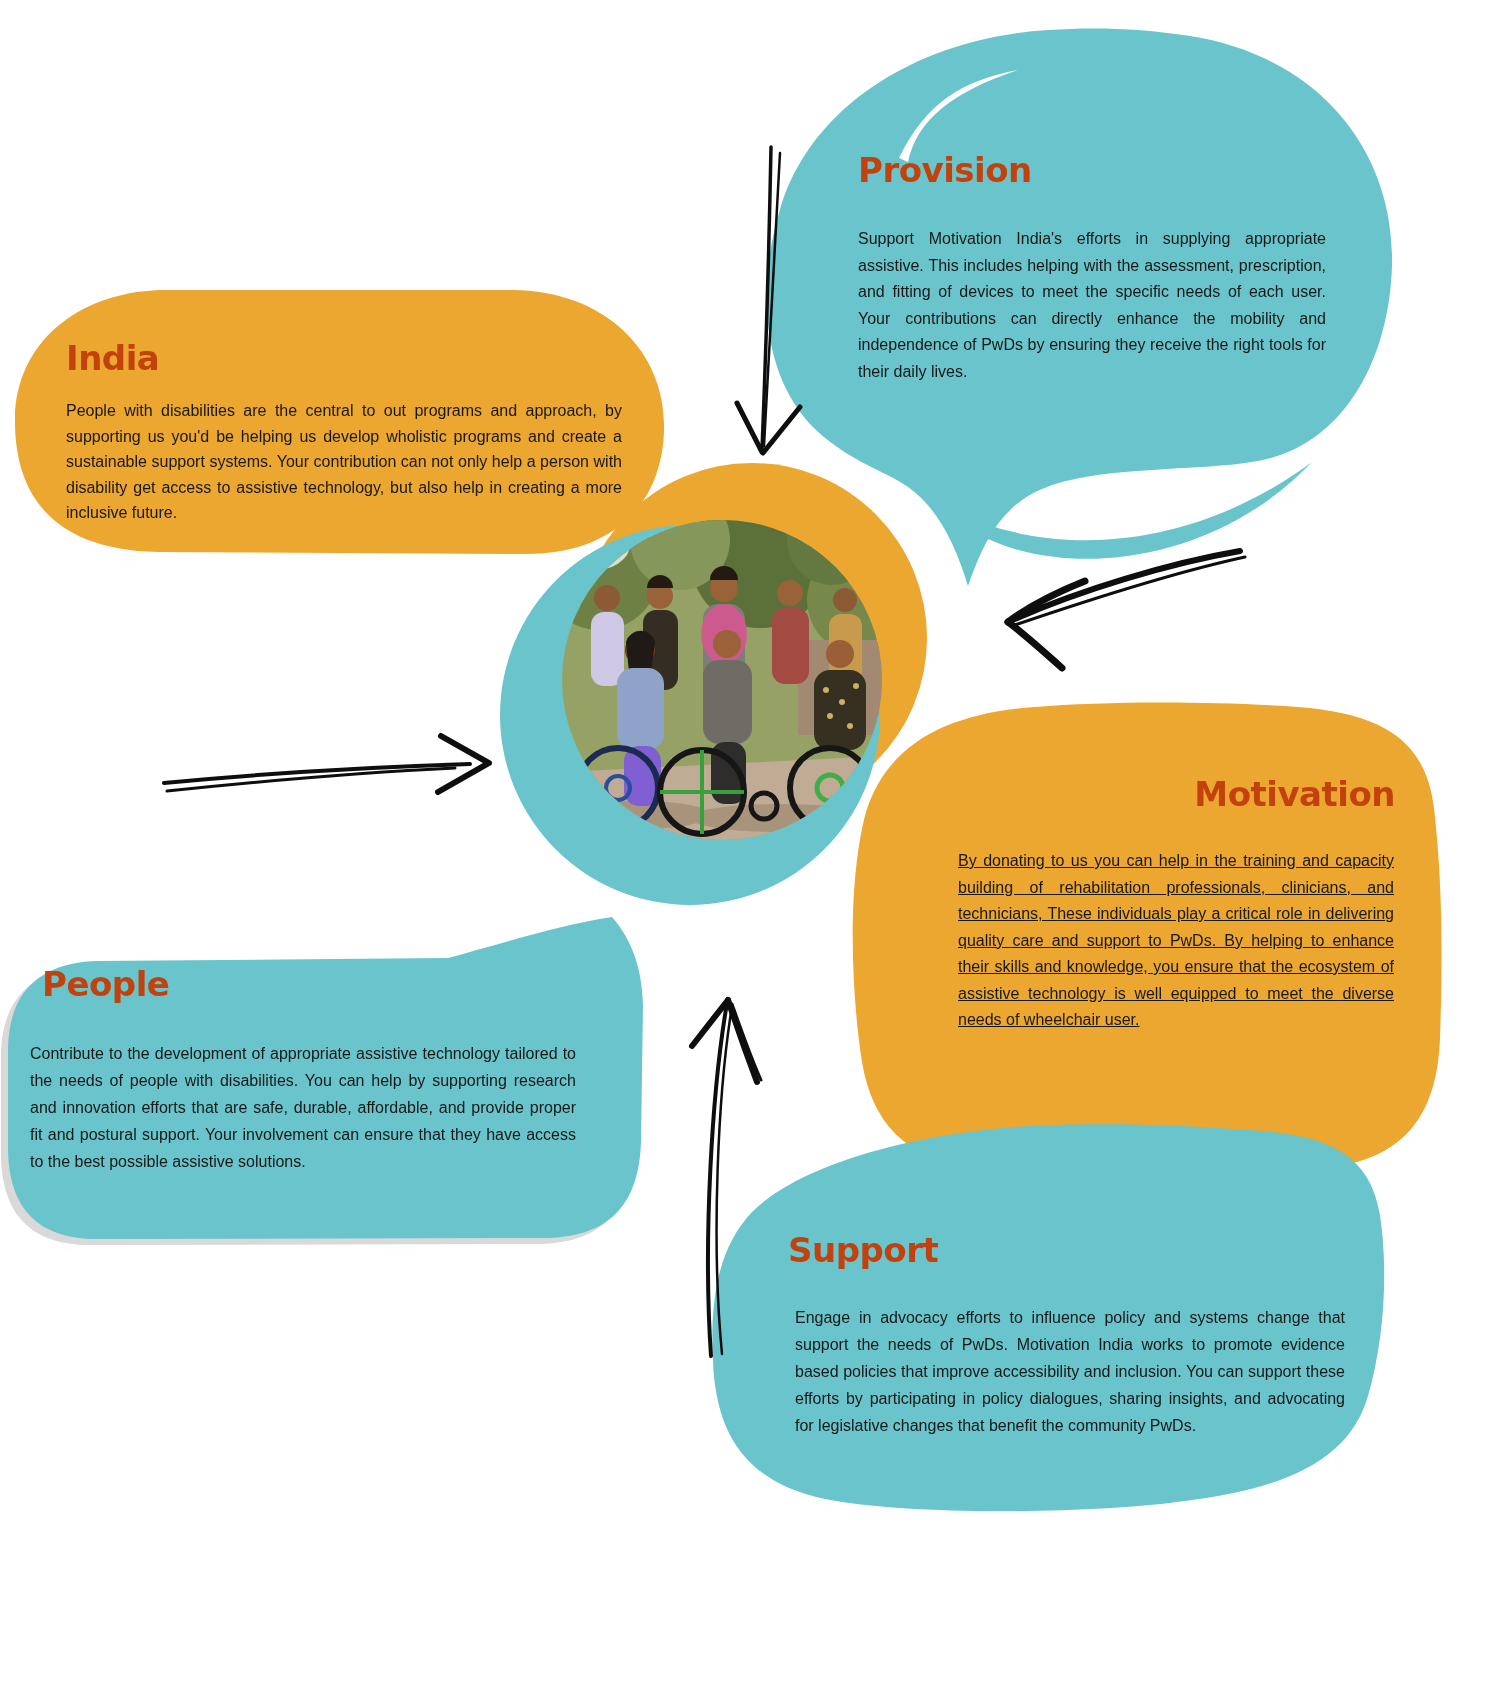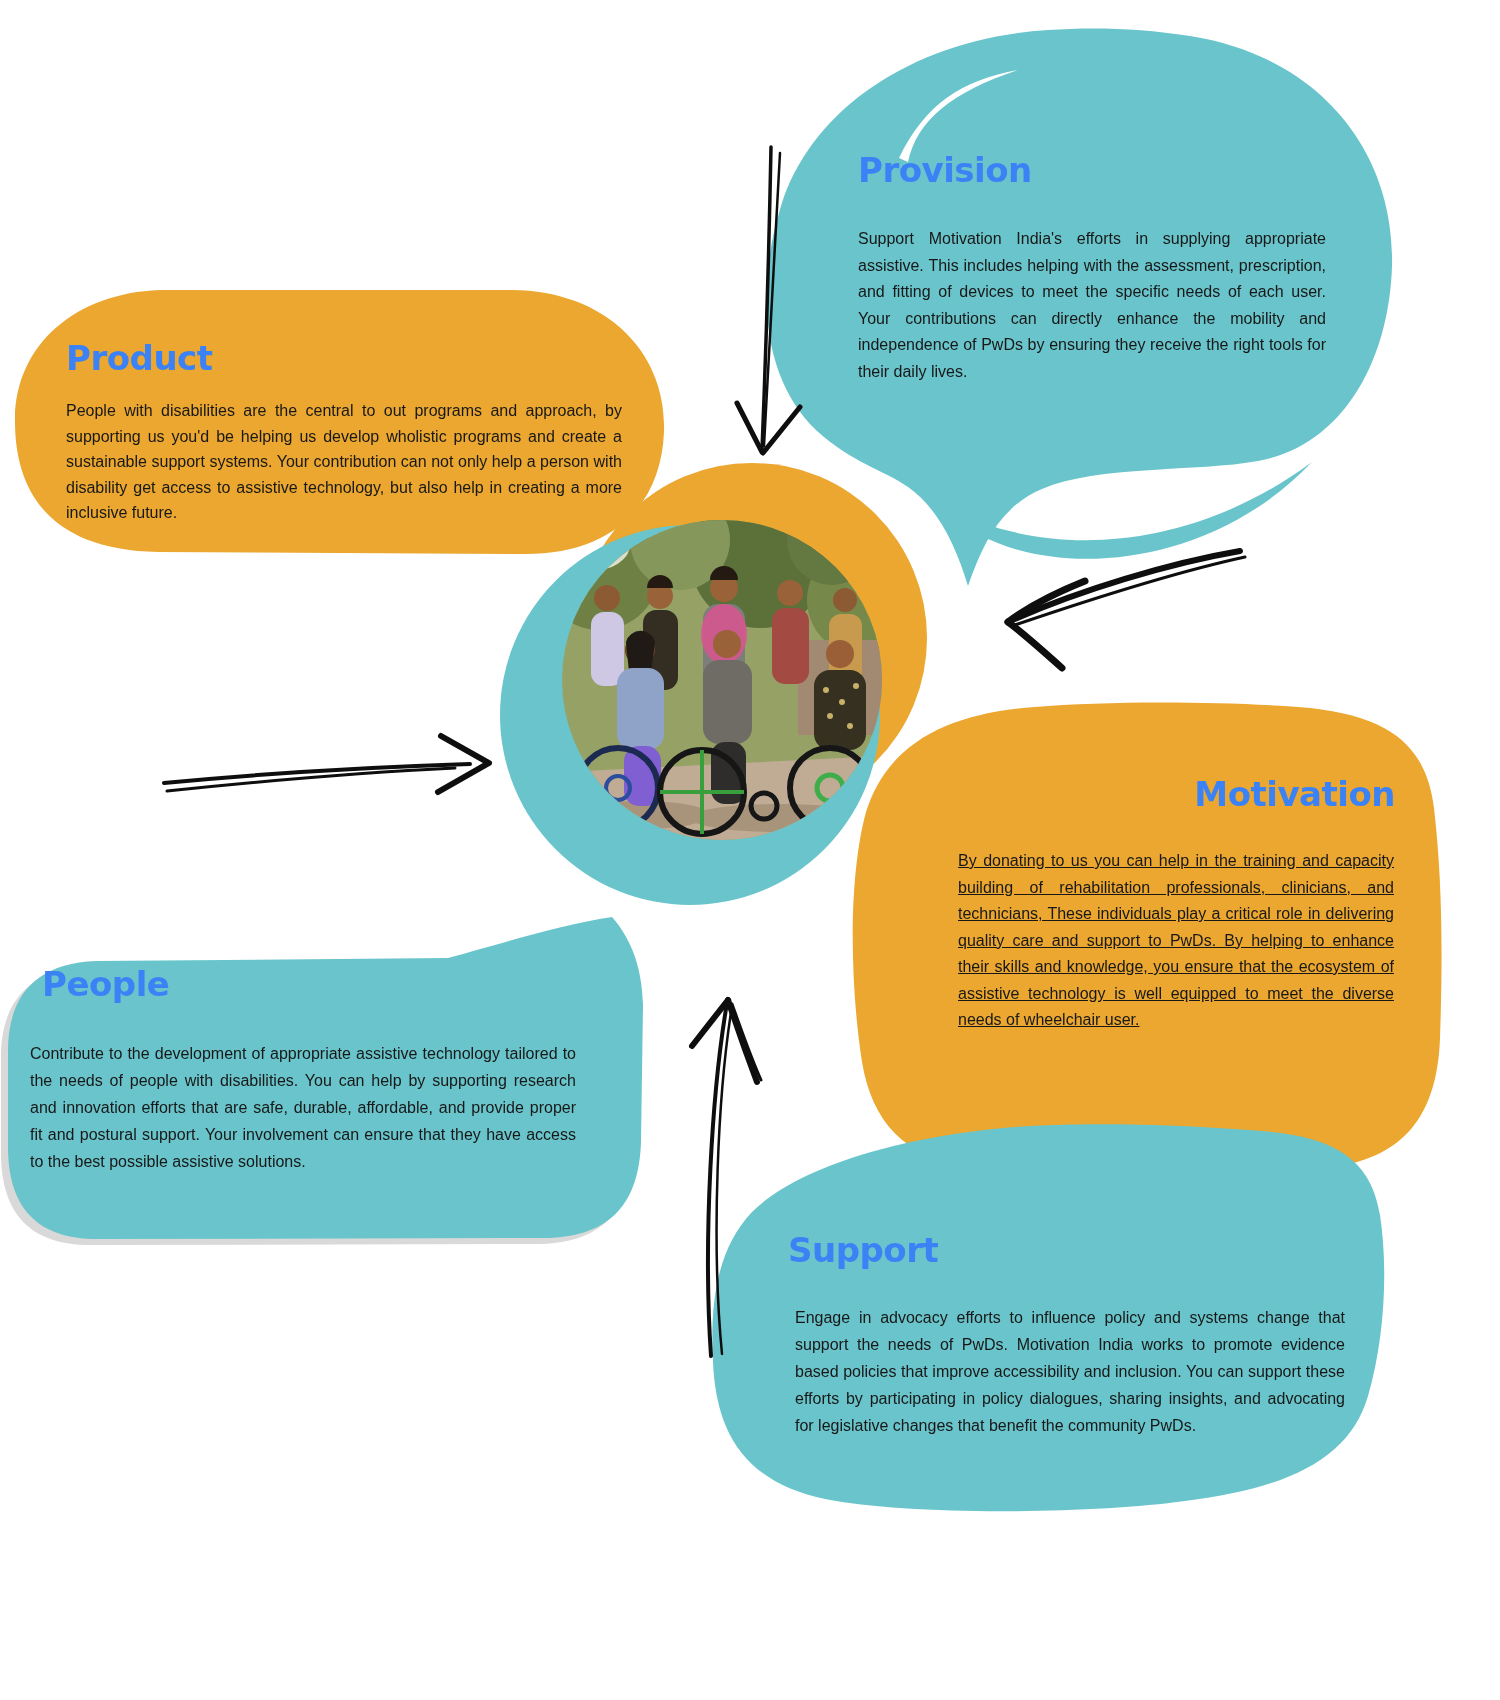--- a/index.html
+++ b/index.html
@@ -1,20 +1,20 @@
 <!DOCTYPE html>
 <html><head>
 <meta charset="utf-8">
 <style>
   html,body{margin:0;padding:0;background:#ffffff;}
   #canvas{position:relative;width:1500px;height:1700px;overflow:hidden;
           font-family:"Liberation Sans",sans-serif;background:#ffffff;}
   #shapes{position:absolute;left:0;top:0;width:1500px;height:1700px;}
   .title{position:absolute;font-family:"DejaVu Sans",sans-serif;font-weight:700;
-         font-size:34px;color:#3b82f6;letter-spacing:-0.5px;white-space:nowrap;}
+         font-size:34px;color:#c2410c;letter-spacing:-0.5px;white-space:nowrap;}
   .body-text{position:absolute;font-size:16px;line-height:26.5px;color:#181818;
              text-align:justify;text-justify:inter-word;}
   .t-people{left:66px;top:338px;}
   .b-people{left:66px;top:398px;width:556px;line-height:25.5px;}
   .t-provision{left:858px;top:150px;}
   .b-provision{left:858px;top:226px;width:468px;}
   .t-personnel{right:105px;top:774px;text-align:right;}
   .b-personnel{left:958px;top:848px;width:436px;text-decoration:underline;}
   .t-product{left:42px;top:964px;}
   .b-product{left:30px;top:1040px;width:546px;line-height:27px;}
@@ -140,21 +140,21 @@
 
     <g stroke="#0E0E0E" fill="none" stroke-linecap="round" stroke-linejoin="round">
       <path d="M 711 1356 C 703 1240 712 1090 727 1003" stroke-width="4"></path>
       <path d="M 722 1354 C 711 1240 718 1092 732 1006" stroke-width="2.5"></path>
       <path d="M 692 1046 L 728 1000" stroke-width="6"></path>
       <path d="M 728 1000 C 738 1030 748 1058 757 1082" stroke-width="6"></path>
       <path d="M 732 1004 C 742 1032 751 1058 761 1080" stroke-width="3"></path>
     </g>
   </svg>
 
-  <div class="title t-people">Product</div>
+  <div class="title t-people">India</div>
   <div class="body-text b-people">People with disabilities are the central to out programs and approach, by supporting us you'd be helping us develop wholistic programs and create a sustainable support systems. Your contribution can not only help a person with disability get access to assistive technology, but also help in creating a more inclusive future.</div>
 
   <div class="title t-provision">Provision</div>
   <div class="body-text b-provision">Support Motivation India's efforts in supplying appropriate assistive. This includes helping with the assessment, prescription, and fitting of devices to meet the specific needs of each user. Your contributions can directly enhance the mobility and independence of PwDs by ensuring they receive the right tools for their daily lives.</div>
 
   <div class="title t-personnel">Motivation</div>
   <div class="body-text b-personnel">By donating to us you can help in the training and capacity building of rehabilitation professionals, clinicians, and technicians, These individuals play a critical role in delivering quality care and support to PwDs. By helping to enhance their skills and knowledge, you ensure that the ecosystem of assistive technology is well equipped to meet the diverse needs of wheelchair user.</div>
 
   <div class="title t-product">People</div>
   <div class="body-text b-product">Contribute to the development of appropriate assistive technology tailored to the needs of people with disabilities. You can help by supporting research and innovation efforts that are safe, durable, affordable, and provide proper fit and postural support. Your involvement can ensure that they have access to the best possible assistive solutions.</div>

